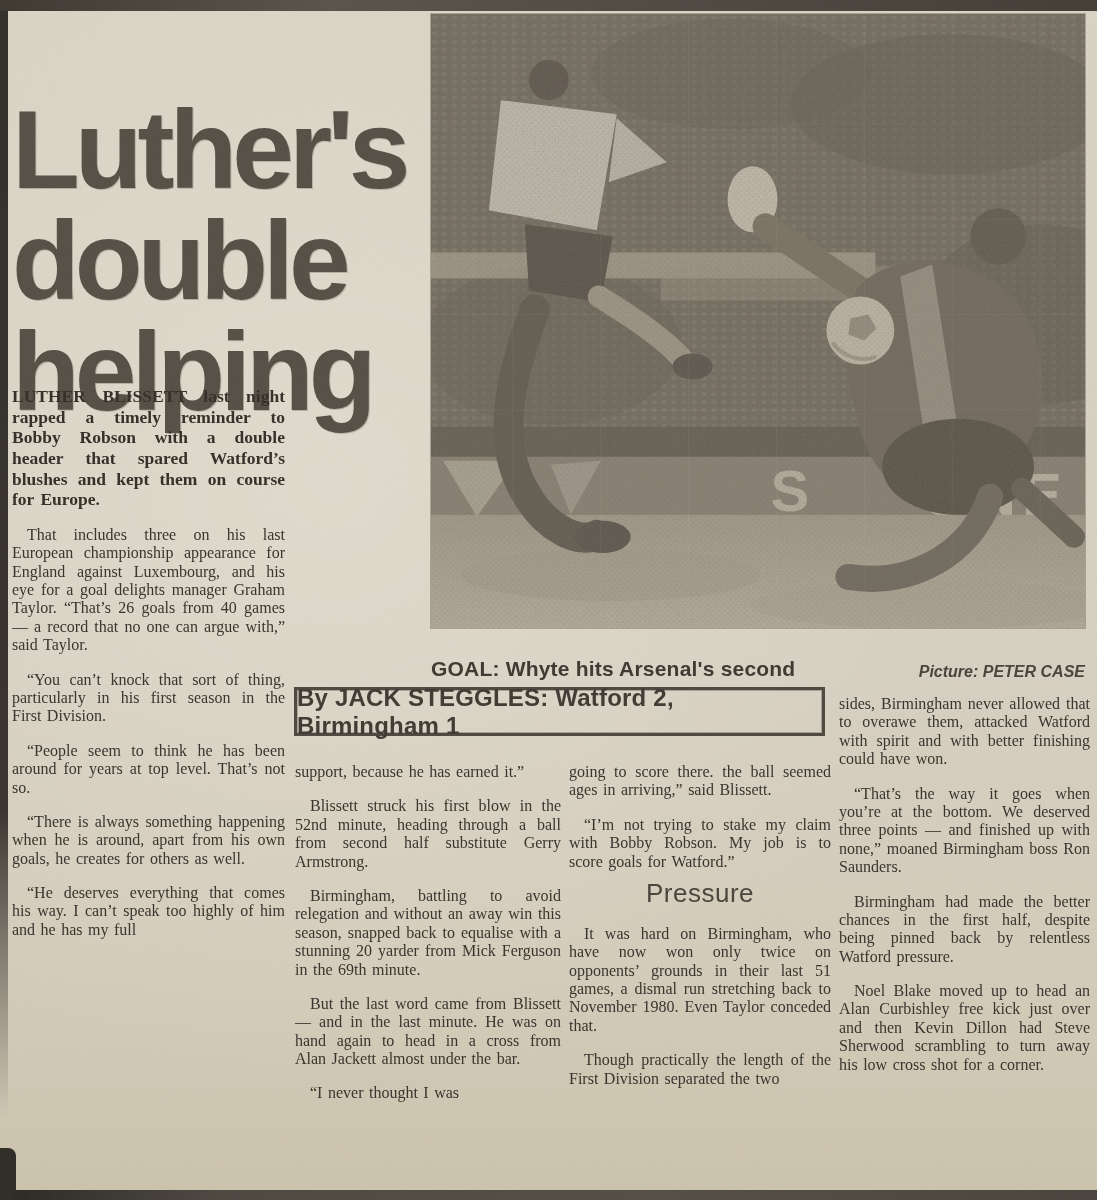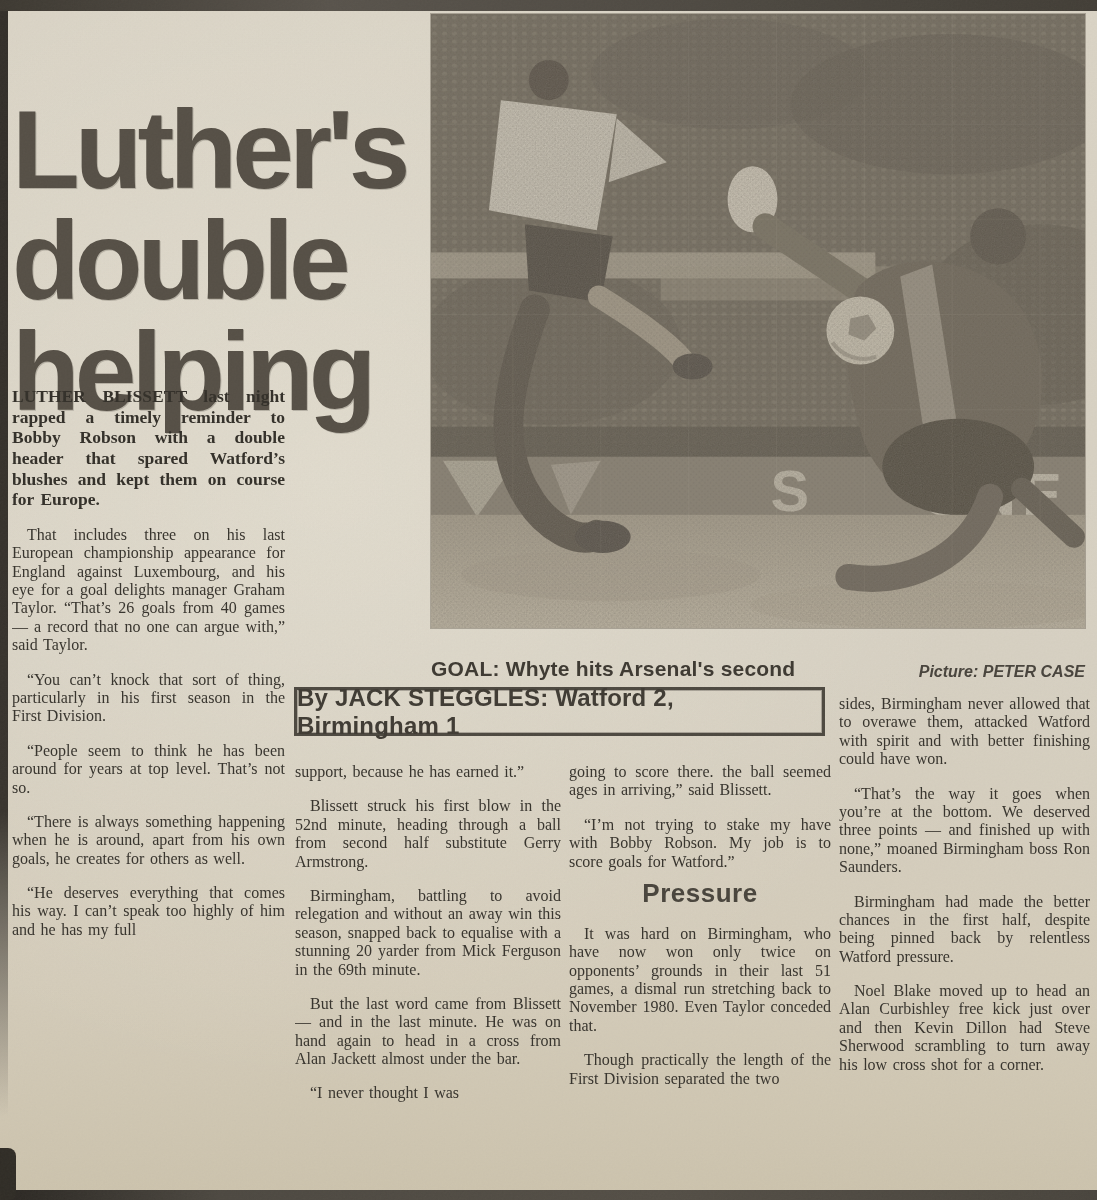--- a/index.html
+++ b/index.html
@@ -42,21 +42,21 @@
 
   
   .col{position:absolute;overflow:hidden;text-align:justify;font-size:16px;line-height:1.15;}
   .col1{left:12px;top:370px;width:273px;height:792px;}
   .col2{left:295px;top:747px;width:266px;height:418px;}
   .col3{left:569px;top:747px;width:262px;height:418px;}
   .col4{left:839px;top:679px;width:251px;height:486px;}
   .para{margin:16px 0 3px 0;text-indent:15px;word-spacing:1.5px;}
   .para.flush{text-indent:0;}
   .para.intro{font-weight:700;font-size:17.5px;line-height:1.18;text-indent:0;word-spacing:2px;color:#2f2c26;}
-  .subhead{font-family:"Liberation Sans", sans-serif;font-weight:700;font-size:26px;color:#46423a;
+  .subhead{font-family:"Liberation Sans", sans-serif;font-weight:400;font-size:26px;color:#46423a;
     text-align:center;margin:8px 0 12px 0;letter-spacing:.5px;}
 </style>
 </head>
 <body>
 
 <div class="page">
 
   <div class="topbar"></div>
   <div class="leftstrip"></div>
   <div class="bottombar"></div>
@@ -174,21 +174,21 @@
   <div class="col col2">
     <p class="para flush">support, because he has earned it.”</p>
     <p class="para">Blissett struck his first blow in the 52nd minute, heading through a ball from second half substitute Gerry Armstrong.</p>
     <p class="para">Birmingham, battling to avoid relegation and without an away win this season, snapped back to equalise with a stunning 20 yarder from Mick Ferguson in the 69th minute.</p>
     <p class="para">But the last word came from Blissett — and in the last minute. He was on hand again to head in a cross from Alan Jackett almost under the bar.</p>
     <p class="para">“I never thought I was</p>
   </div>
 
   <div class="col col3">
     <p class="para flush">going to score there. the ball seemed ages in arriving,” said Blissett.</p>
-    <p class="para">“I’m not trying to stake my have with Bobby Robson. My job is to score goals for Watford.”</p>
+    <p class="para">“I’m not trying to stake my claim with Bobby Robson. My job is to score goals for Watford.”</p>
     <div class="subhead">Pressure</div>
     <p class="para">It was hard on Birmingham, who have now won only twice on opponents’ grounds in their last 51 games, a dismal run stretching back to November 1980. Even Taylor conceded that.</p>
     <p class="para">Though practically the length of the First Division separated the two</p>
   </div>
 
   <div class="col col4">
     <p class="para flush">sides, Birmingham never allowed that to overawe them, attacked Watford with spirit and with better finishing could have won.</p>
     <p class="para">“That’s the way it goes when you’re at the bottom. We deserved three points — and finished up with none,” moaned Birmingham boss Ron Saunders.</p>
     <p class="para">Birmingham had made the better chances in the first half, despite being pinned back by relentless Watford pressure.</p>
     <p class="para">Noel Blake moved up to head an Alan Curbishley free kick just over and then Kevin Dillon had Steve Sherwood scrambling to turn away his low cross shot for a corner.</p>

